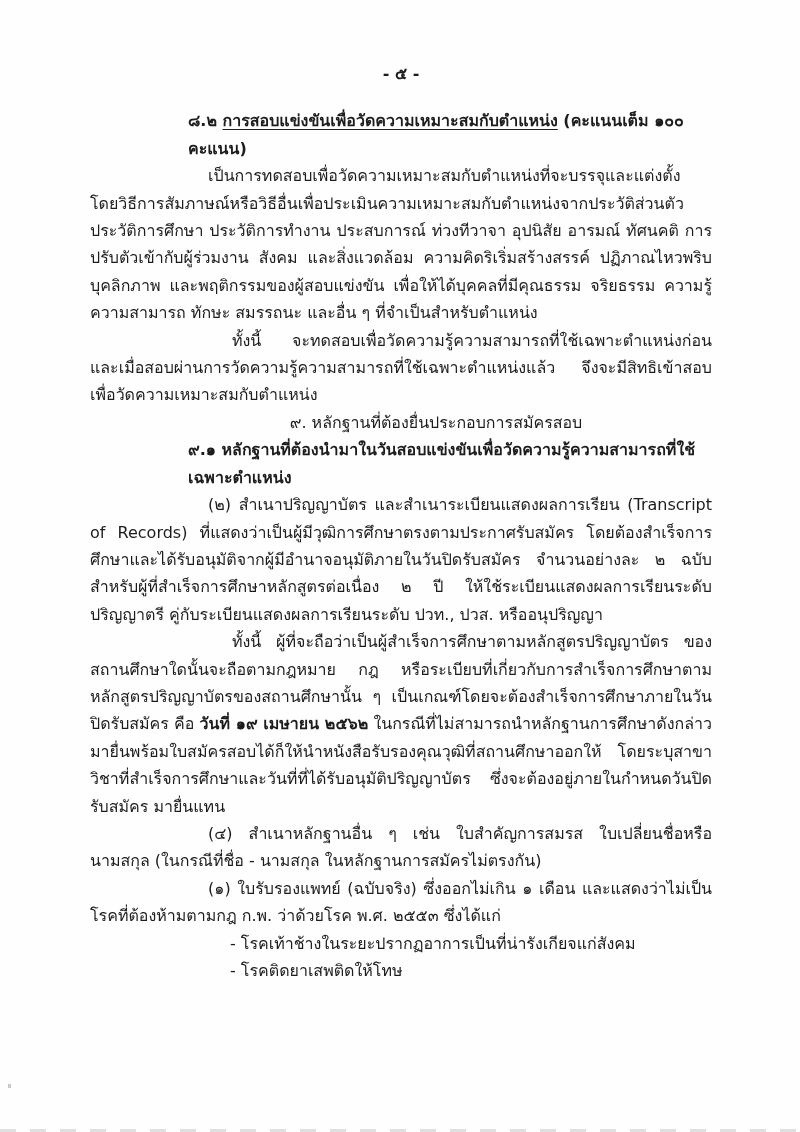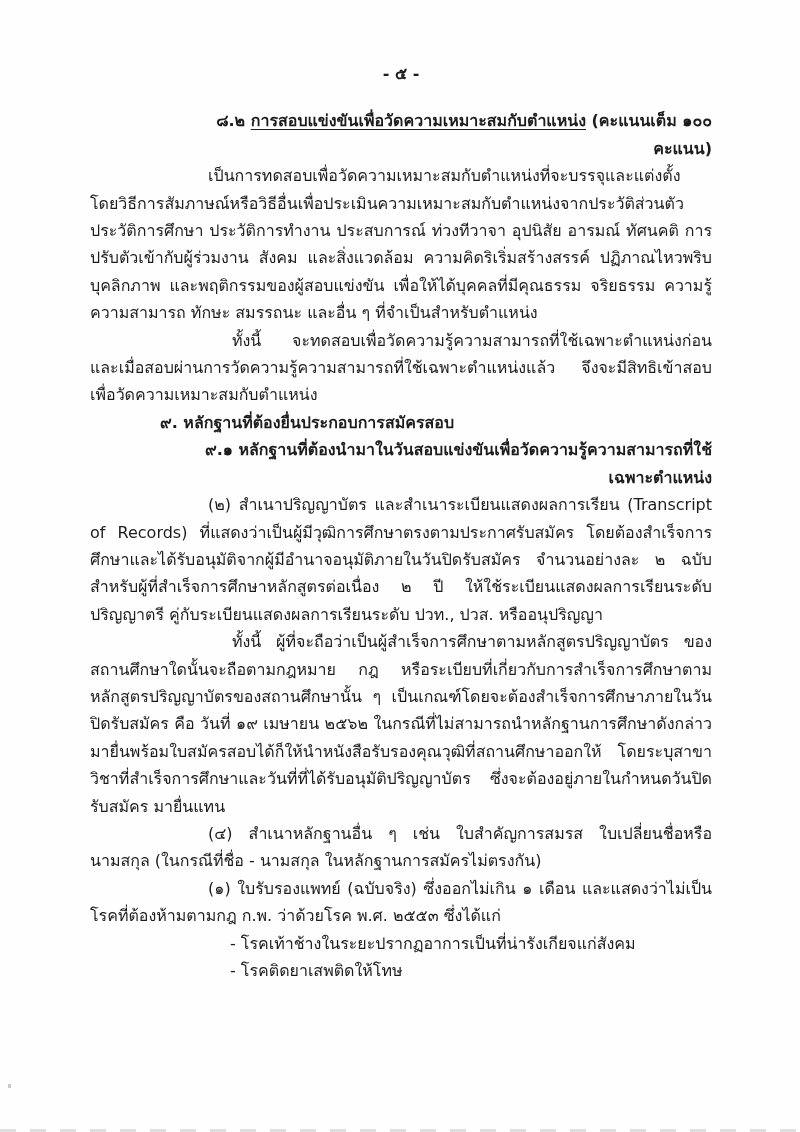--- a/index.html
+++ b/index.html
@@ -27,38 +27,38 @@
   }
   .content p{margin:0;padding:0;}
   .pageno{
     text-align:center;
     font-weight:bold;
     margin-bottom:20px !important;
   }
   .h-main{          
     margin-left:98px !important;
     font-weight:bold;
-    text-align:right;
+    text-align:left;
     text-indent:0;
   }
   .h-9{             
     margin-left:70px !important;
-    font-weight:bold;
-    text-align:left;
+    font-weight:normal;
+    text-align:center;
   }
   .h-sub{           
     margin-left:98px !important;
     font-weight:bold;
-    text-align:right;
+    text-align:left;
   }
   .para{ text-indent:118px; }        
   .para-deep{ text-indent:142px; }   
   .disease{ text-indent:140px; text-align:left; }
   .underline{ text-decoration:underline; text-underline-offset:3px; }
-  .bold{ font-weight:normal; }
+  .bold{ font-weight:bold; }
   .scan-edge{
     position:absolute;
     left:0;bottom:0;
     width:800px;height:3px;
     background:repeating-linear-gradient(90deg,#b9b9b9 0 16px,#fdfdfd 16px 30px);
     opacity:.45;
   }
   .speck{
     position:absolute;left:8px;top:1084px;
     width:3px;height:4px;background:#c9c9c9;

